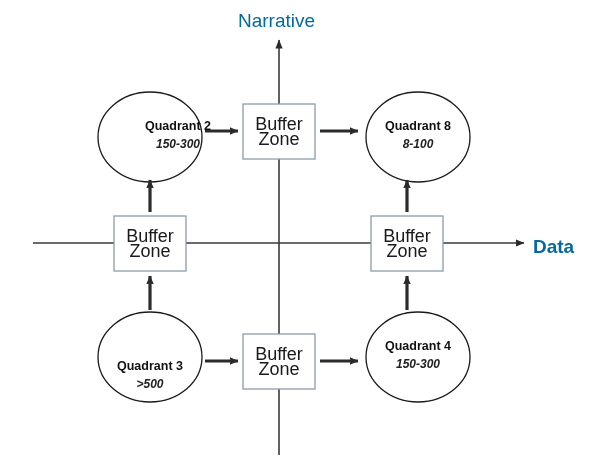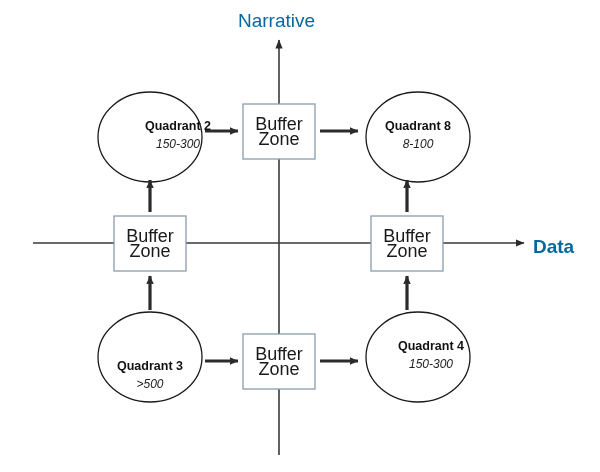--- a/index.html
+++ b/index.html
@@ -52,21 +52,21 @@
     font-family: "Liberation Sans", sans-serif;
     font-size: 12.5px;
     font-weight: bold;
     color: #111111;
     line-height: 15px;
   }
   .quad-value {
     font-family: "Liberation Sans", sans-serif;
     font-size: 12px;
     font-style: italic;
-    font-weight: normal;
+    font-weight: bold;
     color: #222222;
     line-height: 15px;
     margin-top: 3px;
   }
   .buffer-text {
     font-family: "Liberation Sans", sans-serif;
     font-size: 18px;
     color: #1a1a1a;
     line-height: 15px;
   }
@@ -136,21 +136,21 @@
   <div class="node-text" style="left:366px; top:119px; width:104px;">
     <div class="quad-title">Quadrant 8</div>
     <div class="quad-value">8-100</div>
   </div>
 
   <div class="node-text" style="left:98px; top:339px; width:104px;margin-top:20px;">
     <div class="quad-title">Quadrant 3</div>
     <div class="quad-value">&gt;500</div>
   </div>
 
-  <div class="node-text" style="left:366px; top:339px; width:104px;padding-left:13px;">
+  <div class="node-text" style="left:366px; top:339px; width:104px;">
     <div class="quad-title">Quadrant 4</div>
     <div class="quad-value">150-300</div>
   </div>
 
   <div class="node-text" style="left:243px; top:117px; width:72px;">
     <div class="buffer-text">Buffer</div>
     <div class="buffer-text">Zone</div>
   </div>
 
   <div class="node-text" style="left:114px; top:229px; width:72px;">

